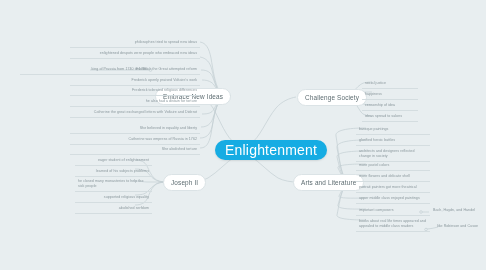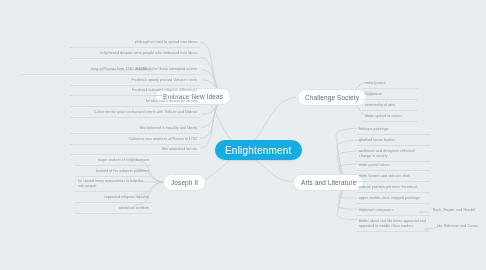--- a/index.html
+++ b/index.html
@@ -32,21 +32,21 @@
   }
   svg.links path { fill: none; stroke: #c3ced2; stroke-width: 0.7; }
   svg.links circle { fill: #e8eef0; stroke: #c3ced2; stroke-width: 0.7; }
 
   
   .root-node {
     position: absolute;
     background: #16ace3;
     color: #ffffff;
     border-radius: 11px;
-    font-size: 10px;
+    font-size: 14px;
     letter-spacing: .2px;
     display: flex;
     align-items: center;
     justify-content: center;
     white-space: nowrap;
     padding: 0 10px;
     height: 20px;
     box-shadow: 0 1px 2px rgba(0,0,0,.10);
   }
 

